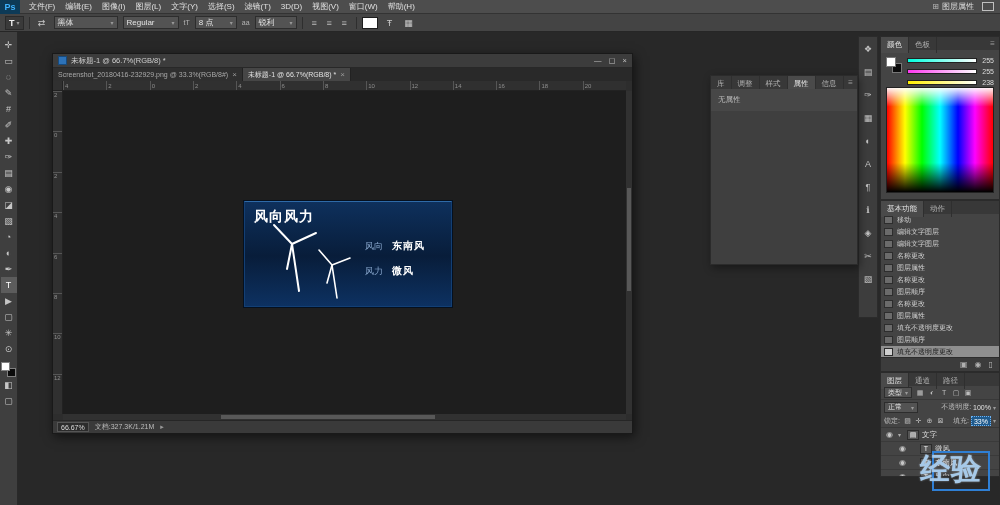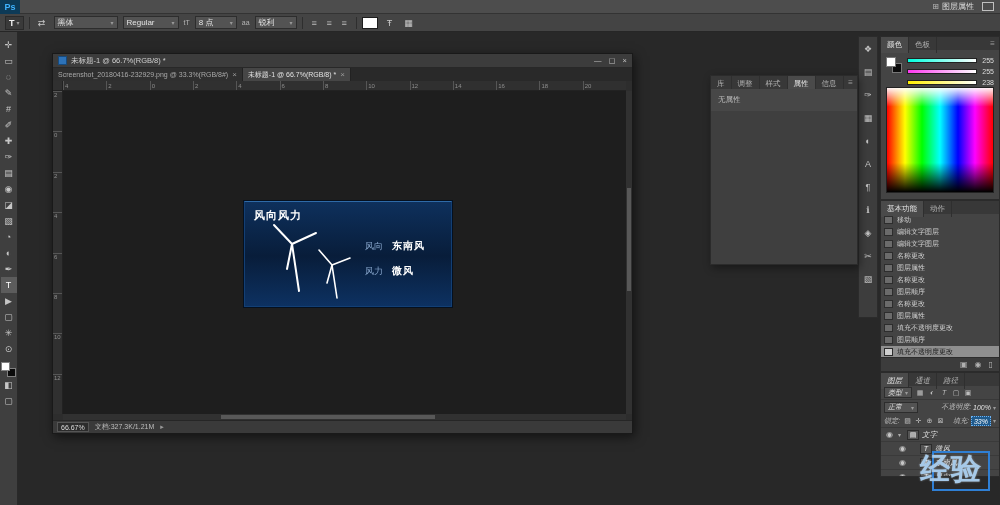--- a/index.html
+++ b/index.html
@@ -75,21 +75,21 @@
   .scroll-h .thumb{position:absolute;top:1px;left:28%;height:4px;width:38%;background:#585858;}
   .doc-status{position:absolute;left:0;right:0;bottom:0;height:13px;background:#3a3a3a;
     border-top:1px solid #262626;display:flex;align-items:center;gap:6px;padding:0 4px;font-size:7px;color:#bdbdbd;}
   .zoom-box{background:#2c2c2c;border:1px solid #555;padding:0 3px;height:10px;line-height:9px;color:#ddd;}
   .status-arrow{color:#9a9a9a;font-size:7px;}
 
   
   .card{position:absolute;left:181px;top:110px;width:208px;height:106px;
     background:linear-gradient(180deg,#0e305c 0%,#081d3a 52%,#0d3161 100%);
     border:1px solid #123f75;border-top-color:#2e6aa8;box-shadow:0 0 0 1px #05101f;}
-  .card-title{position:absolute;left:9px;top:6px;font-size:11px;font-weight:bold;color:#ffffff;letter-spacing:1px;}
+  .card-title{position:absolute;left:9px;top:6px;font-size:14px;font-weight:bold;color:#ffffff;letter-spacing:1px;}
   .card-svg{position:absolute;left:8px;top:16px;}
   .card-row{position:absolute;left:120px;display:flex;align-items:baseline;gap:9px;}
   .card-row.r1{top:37px;} .card-row.r2{top:62px;}
   .card-label{font-size:9px;color:#8aa9cf;}
   .card-value{font-size:10px;font-weight:bold;color:#ffffff;letter-spacing:1px;}
 
   
   .icon-strip{position:absolute;left:858px;top:36px;width:20px;height:282px;background:#3d3d3d;
     border:1px solid #2b2b2b;display:flex;flex-direction:column;align-items:center;padding:5px 0;gap:10px;z-index:20;}
   .strip-icon{width:14px;height:13px;display:flex;align-items:center;justify-content:center;color:#c2c2c2;font-size:9px;}
@@ -123,21 +123,21 @@
   #history-panel{left:880px;top:200px;width:120px;height:172px;}
   .history-list{position:absolute;left:0;top:13px;right:0;bottom:14px;overflow:hidden;}
   .history-row{height:12px;display:flex;align-items:center;gap:4px;padding:0 3px;font-size:7px;color:#cfcfcf;}
   .history-row .thumb{width:9px;height:8px;background:#6b6b6b;border:1px solid #2d2d2d;flex:none;}
   .history-row.selected{background:#8f8f8f;color:#1c1c1c;}
   .history-row.selected .thumb{background:#d0d0d0;}
   .history-footer{position:absolute;left:0;right:0;bottom:0;height:14px;background:#3c3c3c;
     border-top:1px solid #2d2d2d;display:flex;align-items:center;justify-content:flex-end;gap:7px;padding:0 6px;}
   .hf-icon{color:#b0b0b0;font-size:8px;}
 
-  #layers-panel{left:880px;top:372px;width:120px;height:105px;font-style:italic;}
+  #layers-panel{left:880px;top:372px;width:120px;height:105px;}
   .filter-row{position:absolute;left:0;top:13px;right:0;height:14px;display:flex;align-items:center;
     gap:3px;padding:0 3px;border-bottom:1px solid #383838;}
   .kind-combo{background:#535353;border:1px solid #2d2d2d;height:11px;display:flex;align-items:center;
     gap:3px;padding:0 3px;font-size:7px;color:#ddd;}
   .filter-icons{display:flex;gap:2px;}
   .f-icon{width:10px;height:11px;display:flex;align-items:center;justify-content:center;color:#bdbdbd;font-size:7px;}
   .blend-row{position:absolute;left:0;top:27px;right:0;height:14px;display:flex;align-items:center;
     gap:3px;padding:0 3px;font-size:7px;color:#bdbdbd;}
   .blend-combo{background:#535353;border:1px solid #2d2d2d;height:11px;display:flex;align-items:center;
     gap:6px;padding:0 3px;font-size:7px;color:#e0e0e0;width:34px;justify-content:space-between;}
@@ -164,20 +164,33 @@
   .wm-text{position:absolute;left:0;top:8px;font-size:30px;font-weight:bold;color:#a6c9e8;
     letter-spacing:1px;text-shadow:0 0 2px rgba(230,243,255,.5);}
 </style>
 </head>
 <body>
 
 <div id="screen">
 
   <div class="menubar">
     <div class="ps-logo">Ps</div>
+    <div class="menus">
+        <span class="menu-item" data-index="0">文件(F)</span>
+        <span class="menu-item" data-index="1">编辑(E)</span>
+        <span class="menu-item" data-index="2">图像(I)</span>
+        <span class="menu-item" data-index="3">图层(L)</span>
+        <span class="menu-item" data-index="4">文字(Y)</span>
+        <span class="menu-item" data-index="5">选择(S)</span>
+        <span class="menu-item" data-index="6">滤镜(T)</span>
+        <span class="menu-item" data-index="7">3D(D)</span>
+        <span class="menu-item" data-index="8">视图(V)</span>
+        <span class="menu-item" data-index="9">窗口(W)</span>
+        <span class="menu-item" data-index="10">帮助(H)</span>
+      </div>
     <div class="mb-spacer"></div>
     <div class="workspace-btn">
       <span class="ws-icon">⊞</span>
       <span>图层属性</span>
     </div>
     <span class="win-box"></span>
   </div>
 
   <div class="optionsbar">
     <div class="ob-tool">

